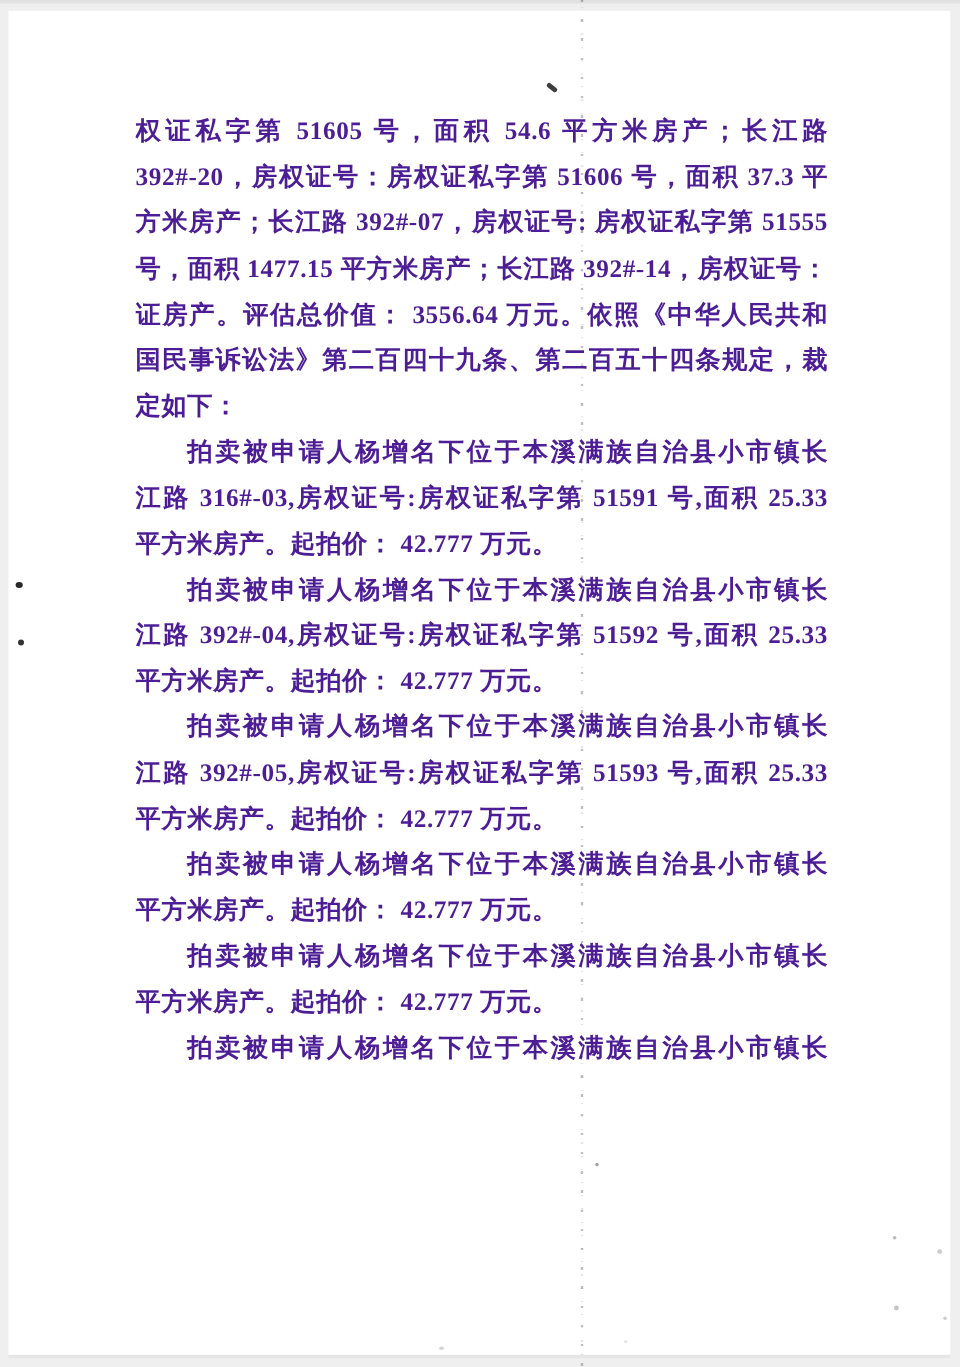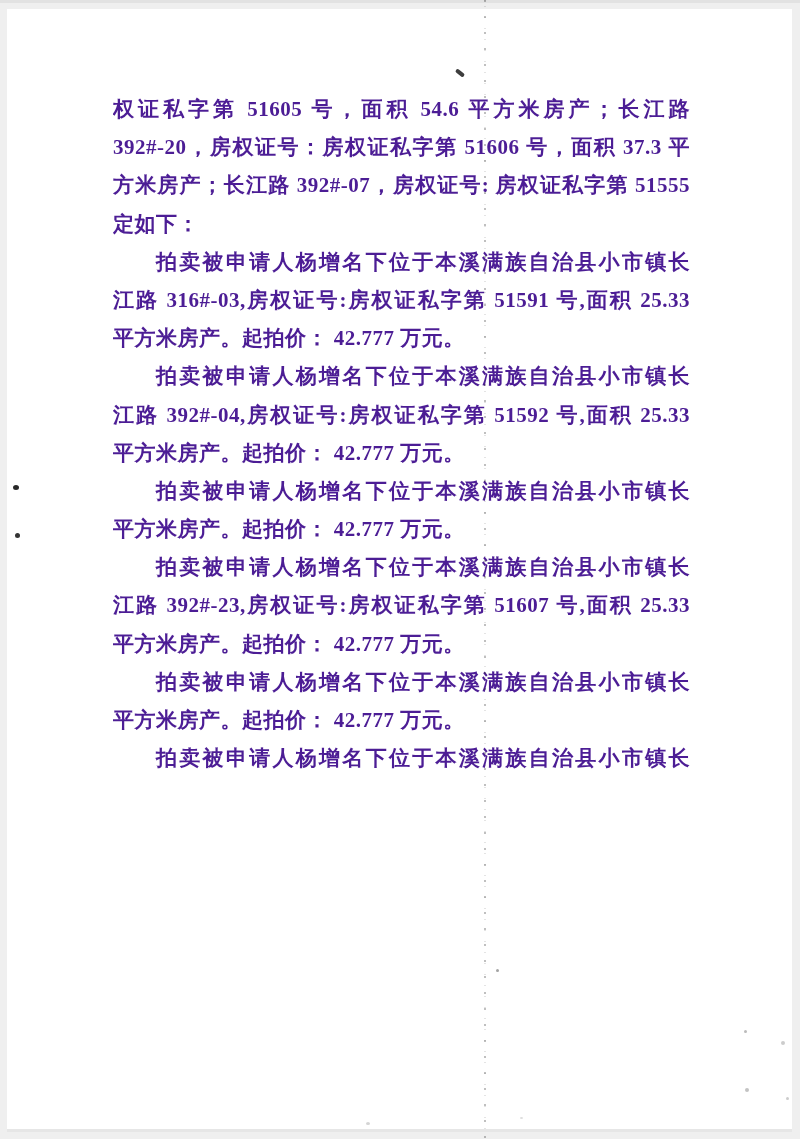--- a/index.html
+++ b/index.html
@@ -78,31 +78,34 @@
 </style>
 </head>
 <body>
 
 <div class="canvas">
   <div class="paper">
     <div class="textblock" id="textblock">
         <div class="line full">权证私字第 51605 号，面积 54.6 平方米房产；长江路</div>
         <div class="line full">392#-20，房权证号：房权证私字第 51606 号，面积 37.3 平</div>
         <div class="line full">方米房产；长江路 392#-07，房权证号: 房权证私字第 51555</div>
+        <div class="line full">号，面积 1477.15 平方米房产；长江路 392#-14，房权证号：</div>
+        <div class="line full">证房产。评估总价值： 3556.64 万元。依照《中华人民共和</div>
+        <div class="line full">国民事诉讼法》第二百四十九条、第二百五十四条规定，裁</div>
         <div class="line short">定如下：</div>
         <div class="line full indent">拍卖被申请人杨增名下位于本溪满族自治县小市镇长</div>
         <div class="line full">江路 316#-03,房权证号:房权证私字第 51591 号,面积 25.33</div>
         <div class="line short">平方米房产。起拍价： 42.777 万元。</div>
         <div class="line full indent">拍卖被申请人杨增名下位于本溪满族自治县小市镇长</div>
         <div class="line full">江路 392#-04,房权证号:房权证私字第 51592 号,面积 25.33</div>
         <div class="line short">平方米房产。起拍价： 42.777 万元。</div>
         <div class="line full indent">拍卖被申请人杨增名下位于本溪满族自治县小市镇长</div>
+        <div class="line full">江路 392#-05,房权证号:房权证私字第 51593 号,面积 25.33</div>
         <div class="line short">平方米房产。起拍价： 42.777 万元。</div>
         <div class="line full indent">拍卖被申请人杨增名下位于本溪满族自治县小市镇长</div>
-        <div class="line full">江路 392#-23,房权证号:房权证私字第 51607 号,面积 25.33</div>
         <div class="line short">平方米房产。起拍价： 42.777 万元。</div>
         <div class="line full indent">拍卖被申请人杨增名下位于本溪满族自治县小市镇长</div>
         <div class="line short">平方米房产。起拍价： 42.777 万元。</div>
         <div class="line full indent">拍卖被申请人杨增名下位于本溪满族自治县小市镇长</div>
       </div>
   </div>
 
   <div class="fold-line"></div>
 
   <div class="speck-dash"></div>

